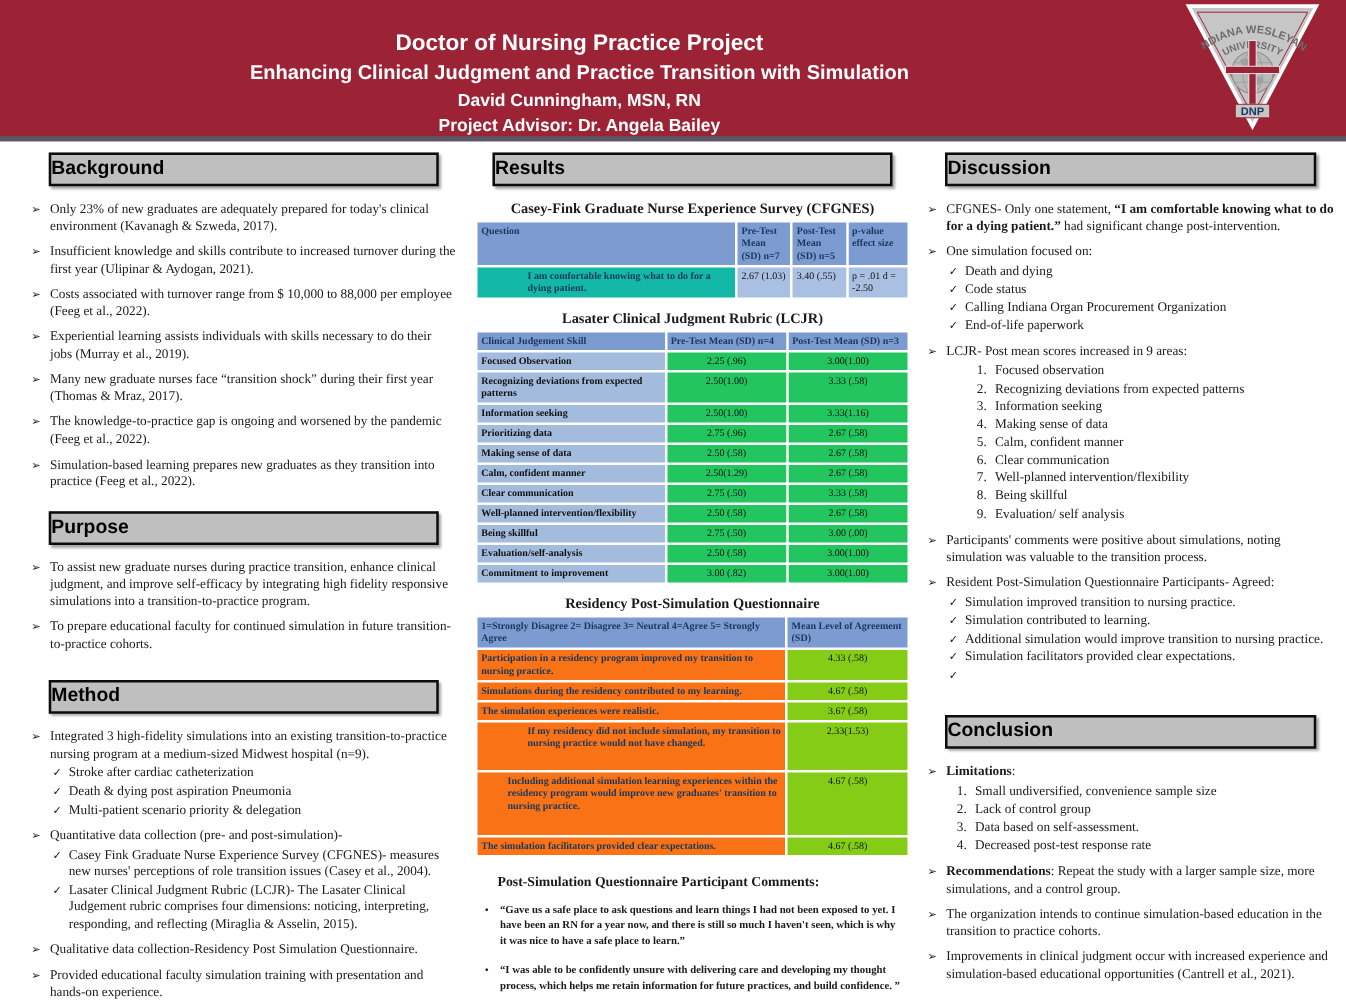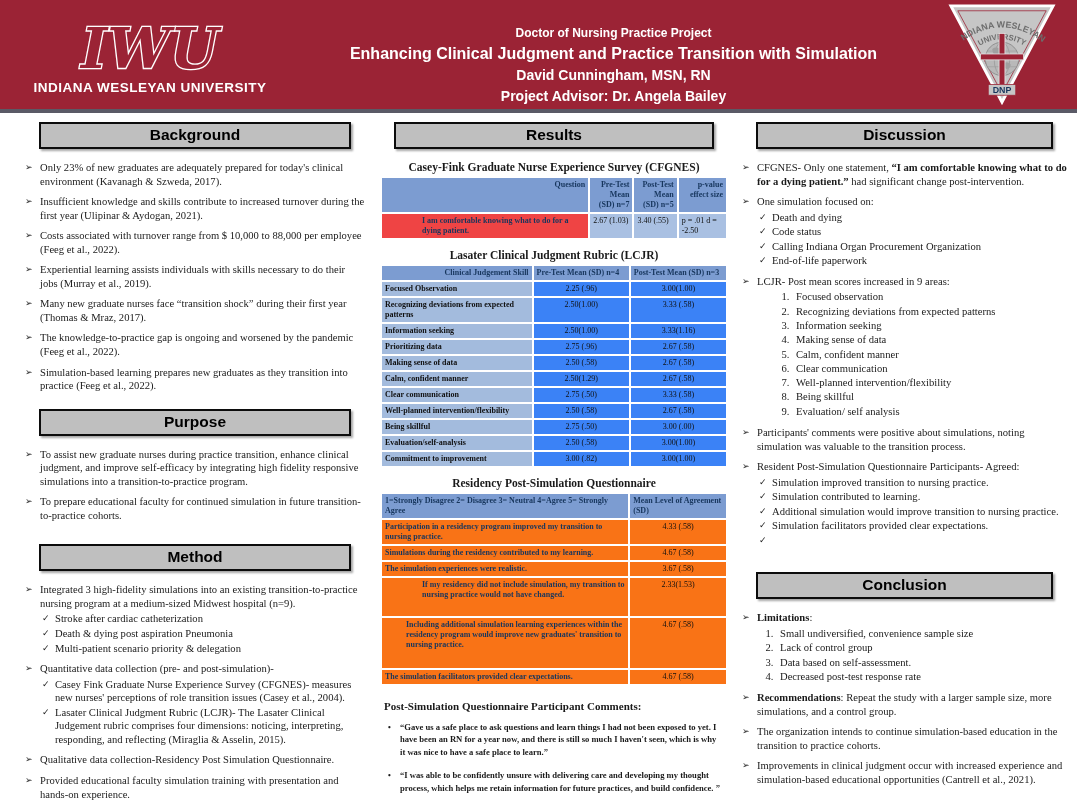--- a/index.html
+++ b/index.html
@@ -7,79 +7,73 @@
             font-family:"Liberation Serif", serif; color:#1a1a1a; overflow:hidden; }
 
   
   .hdr { position:absolute; top:0; left:0; width:1077px; height:113px;
          background:#9B2335; display:flex; align-items:center; border-bottom:4px solid #5a5a66; box-sizing:border-box;}
   .logo-block { width:300px; flex:none; text-align:center; padding-top:4px; }
   .logo-sub { color:#fff; font-family:"Liberation Sans",sans-serif; font-weight:bold;
               font-size:13.5px; letter-spacing:0.5px; margin-top:-4px; }
   .title-block { flex:1; text-align:center; color:#fff;
                  font-family:"Liberation Sans",sans-serif; font-weight:bold; line-height:1.45; }
-  .t-line1 { font-size:12px;margin-top:22px; }
+  .t-line1 { font-size:18px;margin-top:22px; }
   .t-line2 { font-size:16px; }
   .t-line3 { font-size:14px; }
   .t-line4 { font-size:14px; }
   .badge-block { width:150px; flex:none; text-align:center; }
 
   
   .col { position:absolute; top:122px; }
   .col-left  { left:25px;  width:340px; }
   .col-mid   { left:380px; width:348px; }
   .col-right { left:742px; width:325px; }
 
   .sec-hdr { background:#BFBFBF; border:2px solid #0c0c0c; box-shadow:2px 2px 2px rgba(0,0,0,.35);
-             text-align:center; font-family:"Liberation Sans",sans-serif; font-weight:bold;
+             text-align:left; font-family:"Liberation Sans",sans-serif; font-weight:bold;
              font-size:15.5px; color:#000; padding:2px 0 3px 0; margin:0 14px 12px 14px; }
 
   .bullet { display:flex; font-size:10.6px; line-height:1.28; margin-bottom:7px; }
   .bullet > .m { width:15px; flex:none; font-size:9px; padding-top:1px; color:#222; }
   .check  { display:flex; font-size:10.6px; line-height:1.28; margin:1px 0 1px 17px; }
   .check > .m { width:13px; flex:none; font-size:9px; padding-top:1px; }
   .grp { margin-bottom:7px; }
   ol.num { margin:2px 0 4px 0; padding-left:50px; font-size:10.6px; line-height:1.35; }
   ol.num li { padding-left:4px; margin:0; }
 
   
   .tbl-title { text-align:center; font-weight:bold; font-size:11.5px; margin:9px 0 3px 0; }
   table { border-collapse:separate; border-spacing:2px; width:100%; font-size:8px; line-height:1.25; table-layout:fixed; }
-  th { background:#7C9CD1; color:#17365D; font-weight:bold; text-align:right;
+  th { background:#7C9CD1; color:#17365D; font-weight:bold; text-align:left;
        padding:2px 3px; vertical-align:top; }
   td { padding:2px 3px; vertical-align:top; }
-  .t1 td.q { background:#ef4444; color:#17365D; font-weight:bold;padding-left:40px; }
+  .t1 td.q { background:#14b8a6; color:#17365D; font-weight:bold;padding-left:40px; }
   .t1 td.v { background:#A9C0E2; color:#101010; }
   .t2 td.skill { background:#A3BBDD; color:#101010; font-weight:bold; }
-  .t2 td.v { background:#3b82f6; color:#101010; text-align:center; }
+  .t2 td.v { background:#22c55e; color:#101010; text-align:center; }
   .t2 th.c, .t3 th.c { text-align:left; }
   .t3 td.q { background:#f97316; color:#17365D; font-weight:bold; }
-  .t3 td.v { background:#f97316; color:#101010; text-align:center; }
+  .t3 td.v { background:#84cc16; color:#101010; text-align:center; }
   .t3 td.pb1 { padding-bottom:16px;padding-left:40px; }
   .t3 td.pb2 { padding-bottom:18px;padding-left:24px; }
 
-  .comments-title { font-weight:bold; font-size:11px; margin:14px 0 9px 4px; }
+  .comments-title { font-weight:bold; font-size:11px; margin:14px 0 9px 18px; }
   .comment { display:flex; font-size:8.6px; font-weight:bold; line-height:1.45; margin:0 6px 11px 8px; }
   .comment > .m { width:12px; flex:none; font-size:8px; padding-top:1px; }
 
   .footer { position:absolute; left:742px; width:325px; top:812px; text-align:right; font-size:10.5px; }
   b.inb { font-weight:bold; }
 </style>
 </head>
 <body>
 
 <div class="poster">
 
   <div class="hdr">
-    <div class="logo-block">
-      <svg width="250" height="62" viewBox="0 0 250 62">
-        <text x="125" y="50" text-anchor="middle" font-family="DejaVu Serif, serif" font-style="italic" font-weight="bold" font-size="56" fill="#9B2335" stroke="#ffffff" stroke-width="2.6" paint-order="stroke">IWU</text>
-      </svg>
-      <div class="logo-sub">INDIANA WESLEYAN UNIVERSITY</div>
-    </div>
     <div class="title-block">
       <div class="t-line1">Doctor of Nursing Practice Project</div>
       <div class="t-line2">Enhancing Clinical Judgment and Practice Transition with Simulation</div>
       <div class="t-line3">David Cunningham, MSN, RN</div>
       <div class="t-line4">Project Advisor: Dr. Angela Bailey</div>
     </div>
     <div class="badge-block">
       <svg width="118" height="110" viewBox="0 0 120 112">
         <polygon points="8,8 112,8 60,106" fill="#c6c6c6" stroke="#ffffff" stroke-width="3"></polygon>
         <polygon points="15,13 105,13 60,97" fill="none" stroke="#9B2335" stroke-width="0.8"></polygon>

